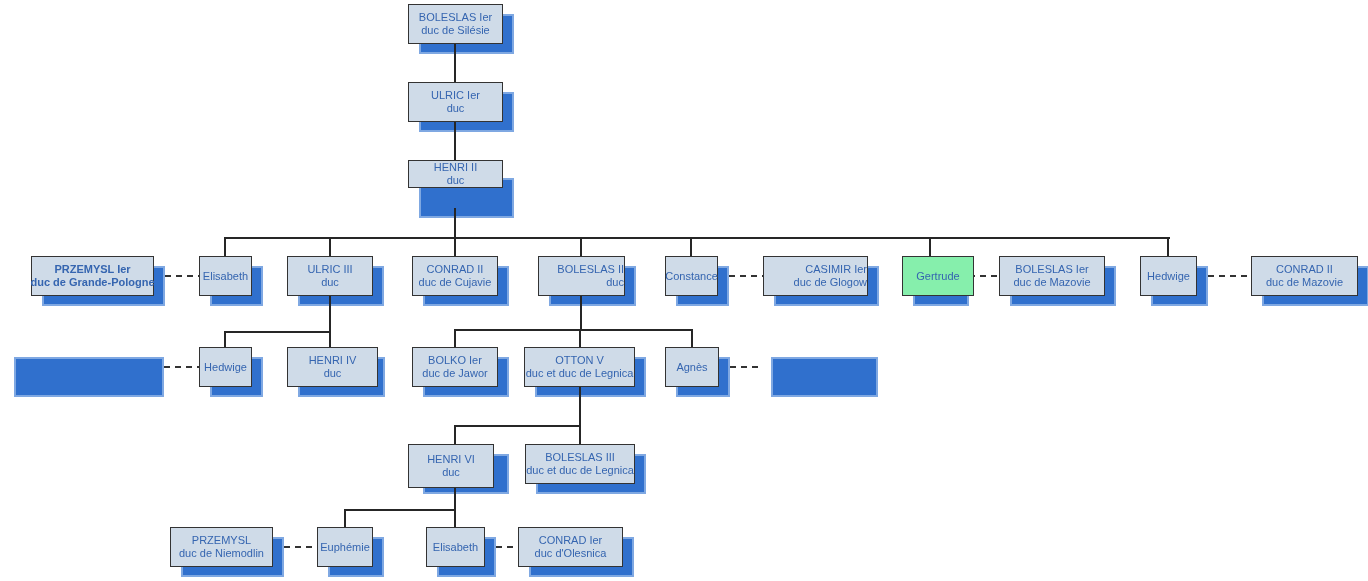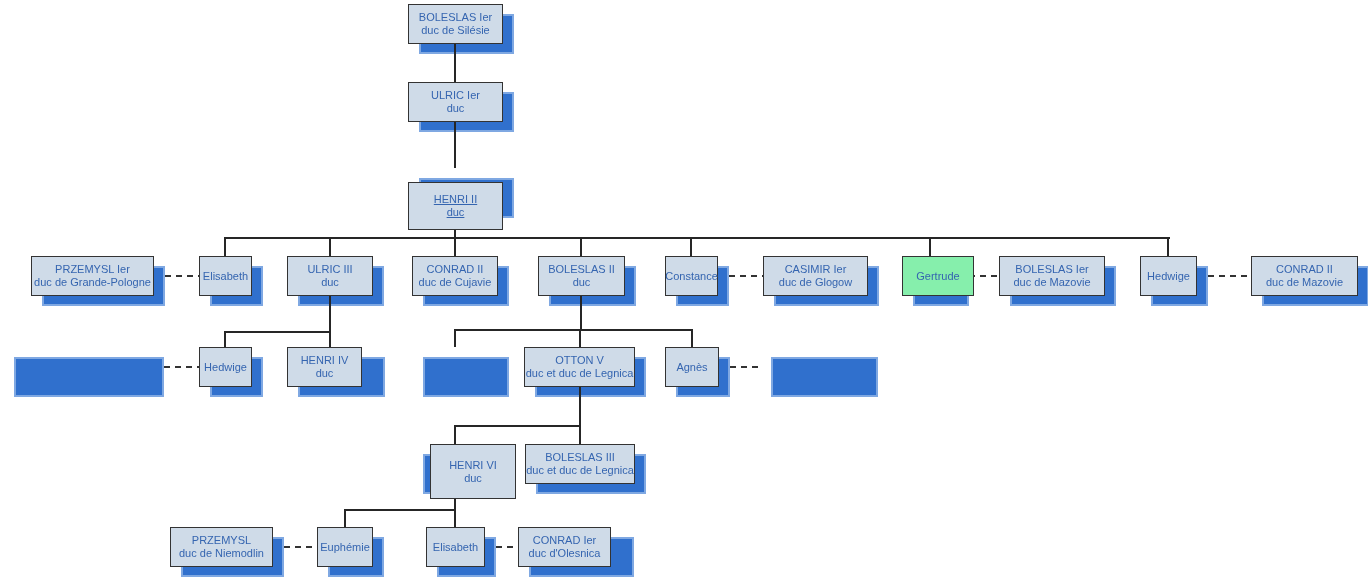--- a/index.html
+++ b/index.html
@@ -111,93 +111,97 @@
     <div class="solid-line" style="left: 344px; top: 509px; width: 2px; height: 18px; background: rgb(38, 38, 38);"></div>
     <div class="solid-line" style="left: 454px; top: 509px; width: 2px; height: 18px; background: rgb(38, 38, 38);"></div>
     <div class="node-box" style="left: 408px; top: 4px; width: 95px; height: 40px; background: rgb(207, 219, 232); border: 1.5px solid rgb(51, 51, 51); color: rgb(53, 101, 176);">
       <div>BOLESLAS Ier</div>
       <div>duc de Silésie</div>
     </div>
     <div class="node-box" style="left: 408px; top: 82px; width: 95px; height: 40px; background: rgb(207, 219, 232); border: 1.5px solid rgb(51, 51, 51); color: rgb(53, 101, 176);">
       <div>ULRIC Ier</div>
       <div>duc</div>
     </div>
-    <div class="node-box" style="left: 408px; top: 182px; width: 95px; height: 48px; background: rgb(207, 219, 232); border: 1.5px solid rgb(51, 51, 51); color: rgb(53, 101, 176); text-decoration: underline;">
+    <div class="node-box" style="left: 408px; top: 160px; width: 95px; height: 28px; background: rgb(207, 219, 232); border: 1.5px solid rgb(51, 51, 51); color: rgb(53, 101, 176);">
       <div>HENRI II</div>
       <div>duc</div>
     </div>
-    <div class="node-box" style="left: 31px; top: 256px; width: 123px; height: 40px; background: rgb(207, 219, 232); border: 1.5px solid rgb(51, 51, 51); color: rgb(53, 101, 176);">
+    <div class="node-box" style="left: 31px; top: 256px; width: 123px; height: 40px; background: rgb(207, 219, 232); border: 1.5px solid rgb(51, 51, 51); color: rgb(53, 101, 176); font-weight: bold;">
       <div>PRZEMYSL Ier</div>
       <div>duc de Grande-Pologne</div>
     </div>
     <div class="node-box" style="left: 199px; top: 256px; width: 53px; height: 40px; background: rgb(207, 219, 232); border: 1.5px solid rgb(51, 51, 51); color: rgb(53, 101, 176);">
       <div>Elisabeth</div>
     </div>
     <div class="node-box" style="left: 287px; top: 256px; width: 86px; height: 40px; background: rgb(207, 219, 232); border: 1.5px solid rgb(51, 51, 51); color: rgb(53, 101, 176);">
       <div>ULRIC III</div>
       <div>duc</div>
     </div>
     <div class="node-box" style="left: 412px; top: 256px; width: 86px; height: 40px; background: rgb(207, 219, 232); border: 1.5px solid rgb(51, 51, 51); color: rgb(53, 101, 176);">
       <div>CONRAD II</div>
       <div>duc de Cujavie</div>
     </div>
-    <div class="node-box" style="left: 538px; top: 256px; width: 87px; height: 40px; background: rgb(207, 219, 232); border: 1.5px solid rgb(51, 51, 51); color: rgb(53, 101, 176);">
+    <div class="node-box" style="left: 538px; top: 256px; width: 87px; height: 40px; background: rgb(207, 219, 232); border: 1.5px solid rgb(51, 51, 51); color: rgb(53, 101, 176); align-items: flex-end;">
       <div>BOLESLAS II</div>
       <div>duc</div>
     </div>
     <div class="node-box" style="left: 665px; top: 256px; width: 53px; height: 40px; background: rgb(207, 219, 232); border: 1.5px solid rgb(51, 51, 51); color: rgb(53, 101, 176);">
       <div>Constance</div>
     </div>
-    <div class="node-box" style="left: 763px; top: 256px; width: 105px; height: 40px; background: rgb(207, 219, 232); border: 1.5px solid rgb(51, 51, 51); color: rgb(53, 101, 176);">
+    <div class="node-box" style="left: 763px; top: 256px; width: 105px; height: 40px; background: rgb(207, 219, 232); border: 1.5px solid rgb(51, 51, 51); color: rgb(53, 101, 176); align-items: flex-end;">
       <div>CASIMIR Ier</div>
       <div>duc de Glogow</div>
     </div>
     <div class="node-box" style="left: 902px; top: 256px; width: 72px; height: 40px; background: #86efac; border: 1.5px solid rgb(51, 51, 51); color: rgb(53, 101, 176);">
       <div>Gertrude</div>
     </div>
     <div class="node-box" style="left: 999px; top: 256px; width: 106px; height: 40px; background: rgb(207, 219, 232); border: 1.5px solid rgb(51, 51, 51); color: rgb(53, 101, 176);">
       <div>BOLESLAS Ier</div>
       <div>duc de Mazovie</div>
     </div>
     <div class="node-box" style="left: 1140px; top: 256px; width: 57px; height: 40px; background: rgb(207, 219, 232); border: 1.5px solid rgb(51, 51, 51); color: rgb(53, 101, 176);">
       <div>Hedwige</div>
     </div>
     <div class="node-box" style="left: 1251px; top: 256px; width: 107px; height: 40px; background: rgb(207, 219, 232); border: 1.5px solid rgb(51, 51, 51); color: rgb(53, 101, 176);">
       <div>CONRAD II</div>
       <div>duc de Mazovie</div>
     </div>
     <div class="node-box" style="left: 199px; top: 347px; width: 53px; height: 40px; background: rgb(207, 219, 232); border: 1.5px solid rgb(51, 51, 51); color: rgb(53, 101, 176);">
       <div>Hedwige</div>
     </div>
-    <div class="node-box" style="left: 287px; top: 347px; width: 75px; height: 40px; background: rgb(207, 219, 232); border: 1.5px solid rgb(51, 51, 51); color: rgb(53, 101, 176);">
+    <div class="node-box" style="left: 287px; top: 347px; width: 91px; height: 40px; background: rgb(207, 219, 232); border: 1.5px solid rgb(51, 51, 51); color: rgb(53, 101, 176);">
       <div>HENRI IV</div>
       <div>duc</div>
+    </div>
+    <div class="node-box" style="left: 412px; top: 347px; width: 86px; height: 40px; background: rgb(207, 219, 232); border: 1.5px solid rgb(51, 51, 51); color: rgb(53, 101, 176);">
+      <div>BOLKO Ier</div>
+      <div>duc de Jawor</div>
     </div>
     <div class="node-box" style="left: 524px; top: 347px; width: 111px; height: 40px; background: rgb(207, 219, 232); border: 1.5px solid rgb(51, 51, 51); color: rgb(53, 101, 176);">
       <div>OTTON V</div>
       <div>duc et duc de Legnica</div>
     </div>
     <div class="node-box" style="left: 665px; top: 347px; width: 54px; height: 40px; background: rgb(207, 219, 232); border: 1.5px solid rgb(51, 51, 51); color: rgb(53, 101, 176);">
       <div>Agnès</div>
     </div>
-    <div class="node-box" style="left: 430px; top: 444px; width: 86px; height: 55px; background: rgb(207, 219, 232); border: 1.5px solid rgb(51, 51, 51); color: rgb(53, 101, 176);">
+    <div class="node-box" style="left: 408px; top: 444px; width: 86px; height: 44px; background: rgb(207, 219, 232); border: 1.5px solid rgb(51, 51, 51); color: rgb(53, 101, 176);">
       <div>HENRI VI</div>
       <div>duc</div>
     </div>
     <div class="node-box" style="left: 525px; top: 444px; width: 110px; height: 40px; background: rgb(207, 219, 232); border: 1.5px solid rgb(51, 51, 51); color: rgb(53, 101, 176);">
       <div>BOLESLAS III</div>
       <div>duc et duc de Legnica</div>
     </div>
     <div class="node-box" style="left: 170px; top: 527px; width: 103px; height: 40px; background: rgb(207, 219, 232); border: 1.5px solid rgb(51, 51, 51); color: rgb(53, 101, 176);">
       <div>PRZEMYSL</div>
       <div>duc de Niemodlin</div>
     </div>
     <div class="node-box" style="left: 317px; top: 527px; width: 56px; height: 40px; background: rgb(207, 219, 232); border: 1.5px solid rgb(51, 51, 51); color: rgb(53, 101, 176);">
       <div>Euphémie</div>
     </div>
     <div class="node-box" style="left: 426px; top: 527px; width: 59px; height: 40px; background: rgb(207, 219, 232); border: 1.5px solid rgb(51, 51, 51); color: rgb(53, 101, 176);">
       <div>Elisabeth</div>
     </div>
-    <div class="node-box" style="left: 518px; top: 527px; width: 93px; height: 40px; background: rgb(207, 219, 232); border: 1.5px solid rgb(51, 51, 51); color: rgb(53, 101, 176);">
+    <div class="node-box" style="left: 518px; top: 527px; width: 105px; height: 40px; background: rgb(207, 219, 232); border: 1.5px solid rgb(51, 51, 51); color: rgb(53, 101, 176);">
       <div>CONRAD Ier</div>
       <div>duc d'Olesnica</div>
     </div>
   </div>
 
 </body></html>

